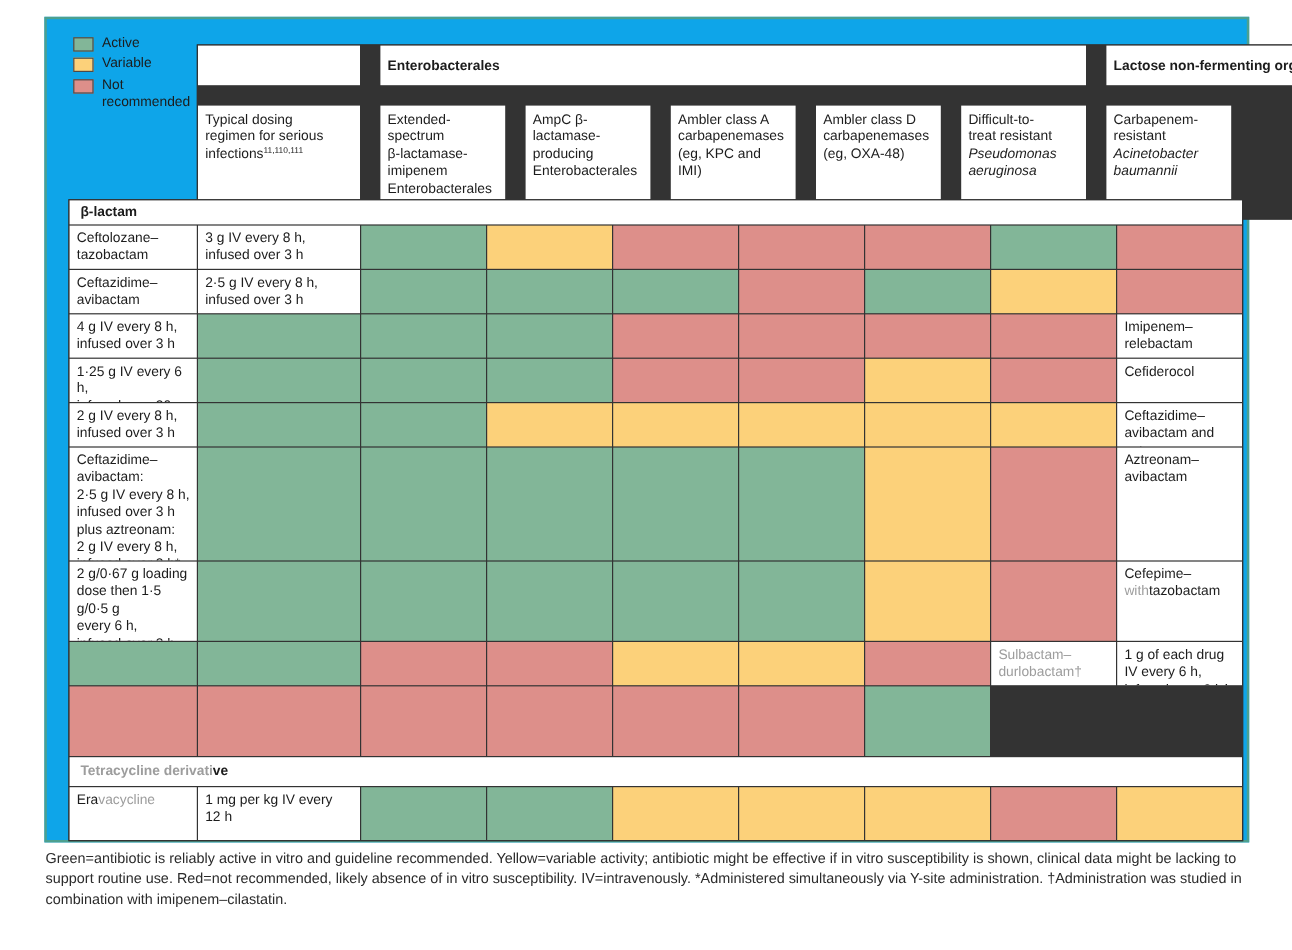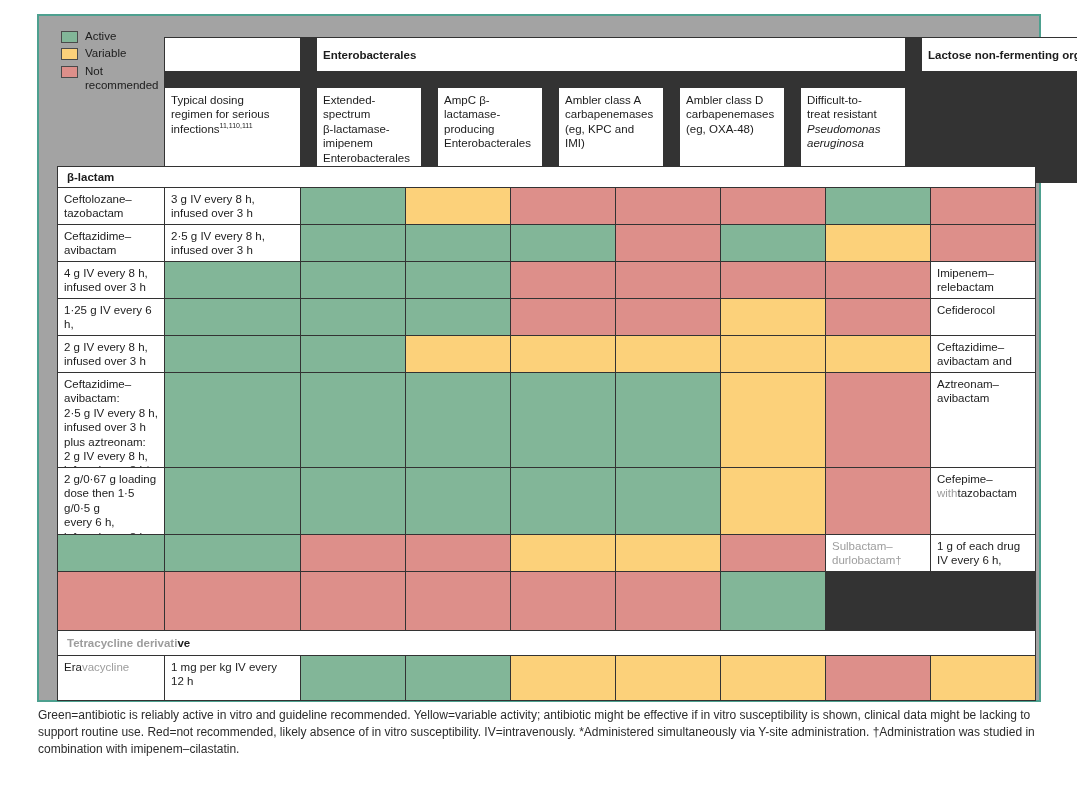--- a/index.html
+++ b/index.html
@@ -1,19 +1,19 @@
 <!DOCTYPE html>
 <html><head>
 <meta charset="utf-8">
 <style>
   html,body{margin:0;padding:0;background:#ffffff;}
   .page{position:relative;width:1077px;height:792px;background:#ffffff;
         font-family:"Liberation Sans",sans-serif;color:#1c1c1c;overflow:hidden;}
   .figure-box{position:absolute;left:37px;top:14px;width:1000px;height:684px;
-        border:2px solid #4da08f;background:#a3a3a3;}
+        border:2px solid #4da08f;background:#0ea5e9;}
   
   .legend{position:absolute;left:22px;top:13px;display:flex;flex-direction:column;gap:3px;}
   .legend-item{display:flex;align-items:flex-start;gap:7px;}
   .swatch{width:15px;height:10px;border:1px solid #4a4a4a;flex:0 0 auto;margin-top:2px;}
   .legend-label{font-size:11.5px;line-height:1.25;white-space:pre-line;}
   
   .hdr-grid{position:absolute;left:125px;top:21px;display:grid;
         grid-template-columns:135px repeat(7,104px);grid-template-rows:33px 94px;
         gap:17px;background:#333;border:1px solid #333;}
   .body-grid{position:absolute;left:18px;top:150px;display:grid;
@@ -81,20 +81,24 @@
       <div class="cell colhead"><span>Ambler class A
 carbapenemases
 (eg, KPC and IMI)</span></div>
       <div class="cell colhead"><span>Ambler class D
 carbapenemases
 (eg, OXA-48)</span></div>
       <div class="cell colhead"><span>Difficult-to-
 treat resistant
 </span><span class="ital">Pseudomonas
 aeruginosa</span></div>
+      <div class="cell colhead"><span>Carbapenem-
+resistant
+</span><span class="ital">Acinetobacter
+baumannii</span></div>
     </div>
 
     <div class="body-grid">
       <div class="cell section-cell">β-lactam</div>
 
       <div class="cell txt"><span>Ceftolozane–
 tazobactam</span><span class="muted"></span><span></span></div>
       <div class="cell txt">3 g IV every 8 h,
 infused over 3 h</div>
       <div class="cell" style="background: rgb(130, 182, 152);"></div>

